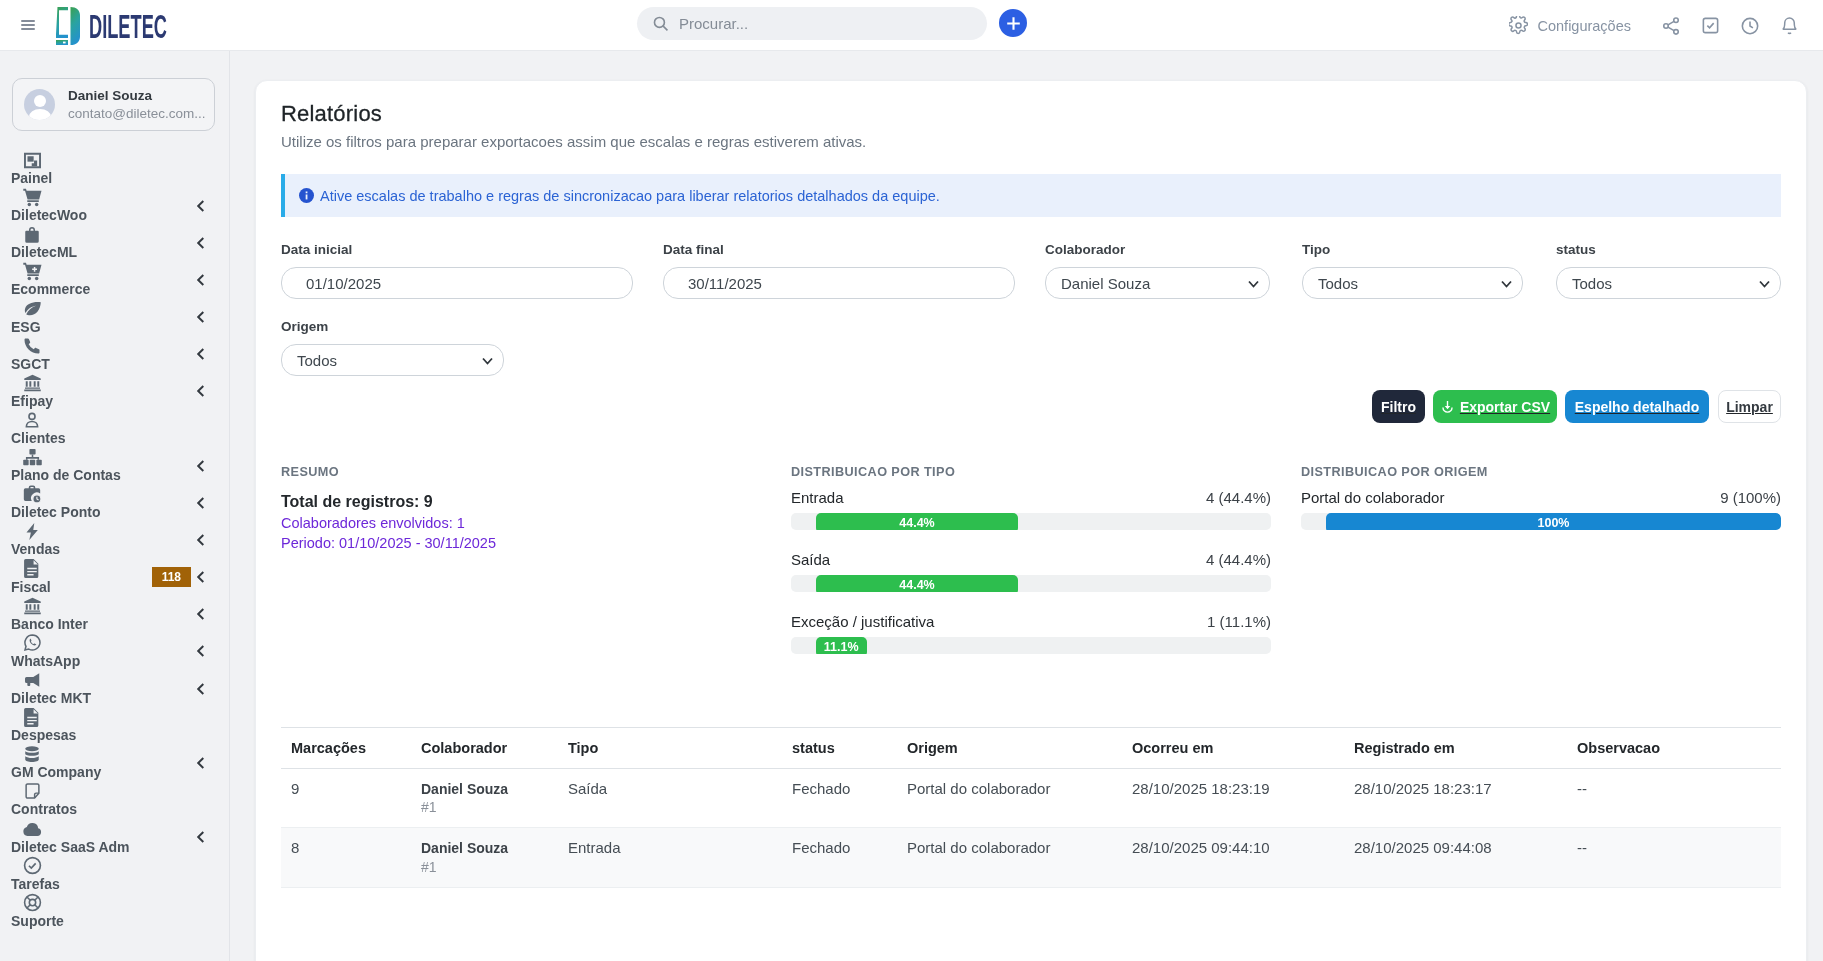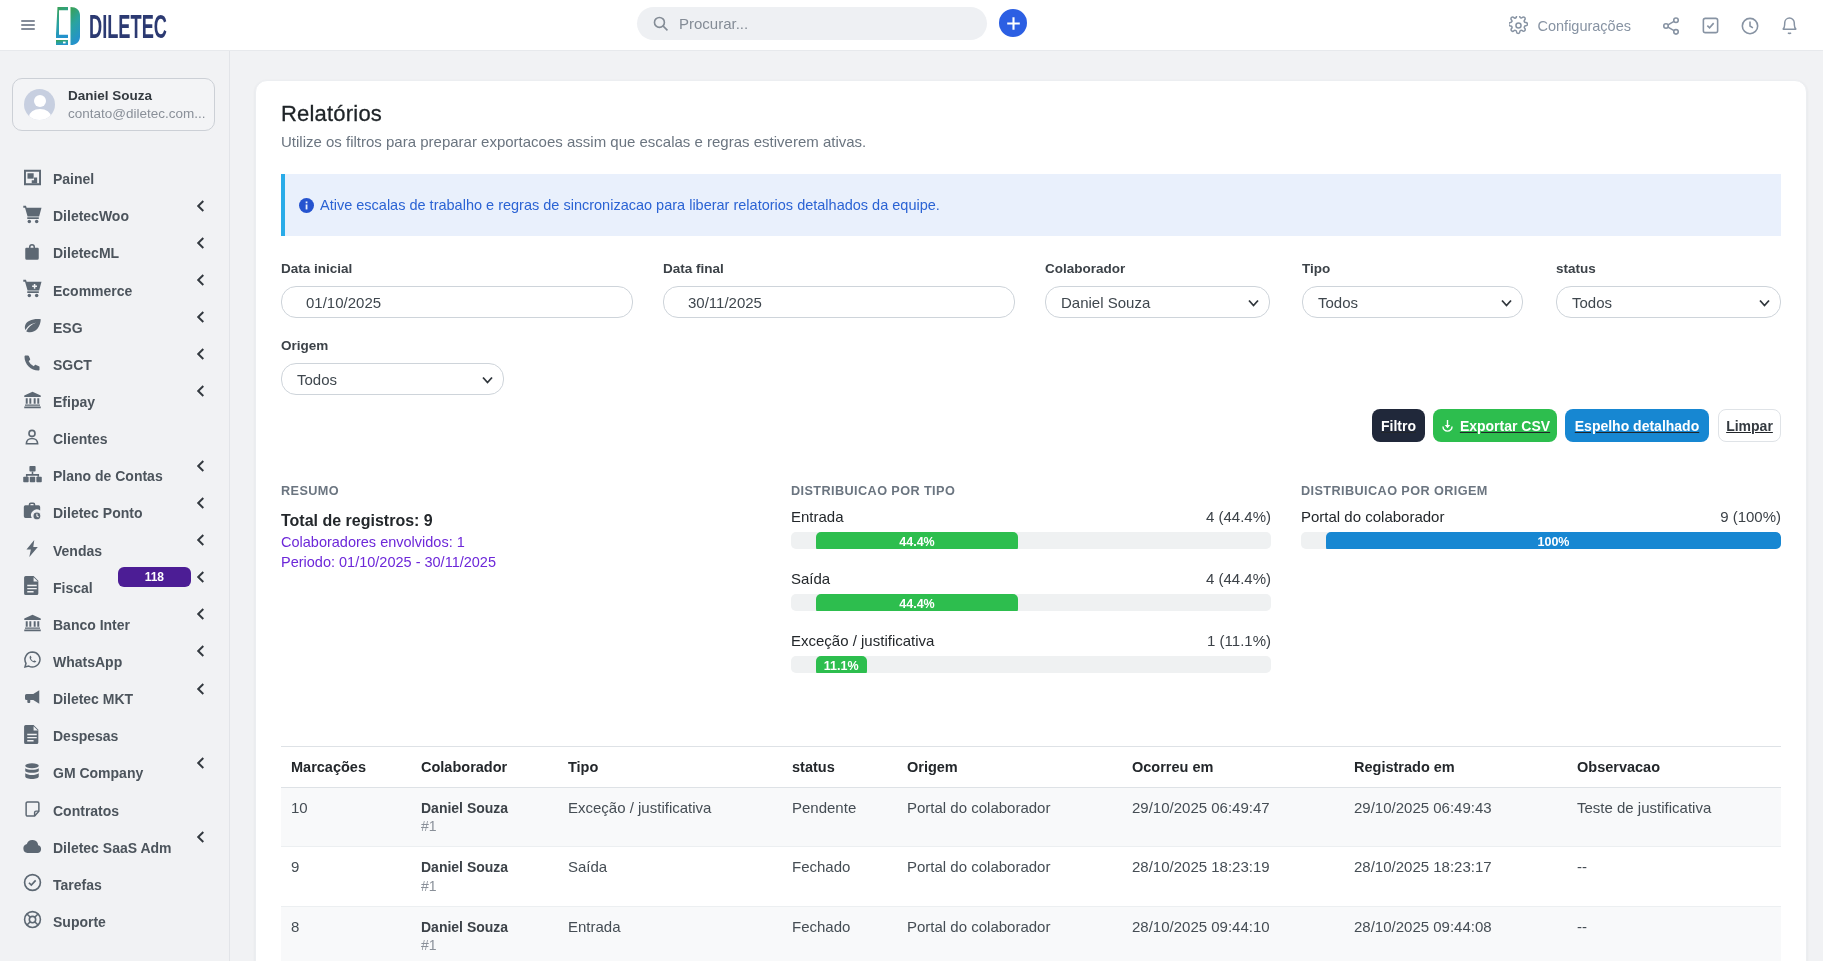--- a/index.html
+++ b/index.html
@@ -25,33 +25,33 @@
   .usercard { margin:27px 0 0 12px; width:203px; height:53px; border:1px solid #ccd0d6;
     border-radius:10px; display:flex; align-items:center; background:#f3f4f6; }
   .avatar { width:31px; height:31px; border-radius:50%; background:#c7cfe0; margin-left:11px;
     position:relative; overflow:hidden; flex:none; }
   .avatar .head { position:absolute; left:9.5px; top:6px; width:12px; height:12px; border-radius:50%; background:#fff; }
   .avatar .bod { position:absolute; left:4.5px; top:20px; width:22px; height:16px; border-radius:50%; background:#fff; }
   .uinfo { margin-left:13px; line-height:1; }
   .uname { font-size:13.5px; font-weight:bold; color:#343a40; margin-bottom:5px; }
   .umail { font-size:13.5px; color:#8a9099; }
   .menu { margin-top:19px; }
-  .mi { height:37.15px; display:flex; align-items:flex-end; position:relative; }
+  .mi { height:37.15px; display:flex; align-items:flex-start; position:relative;flex-direction:column; }
   .mi .ic { width:20px; height:20px; margin-left:22px; display:flex; align-items:center; justify-content:center; flex:none; }
   .mi .lbl { margin-left:11px; font-size:14px; font-weight:bold; color:#4c545c; }
   .mi .chev { position:absolute; right:24px; top:50%; transform:translateY(-50%); line-height:0; }
-  .badge118 { position:absolute; right:38px; top:50%; transform:translateY(-50%); background:#4c1d95;
-    color:#fff; font-size:12px; font-weight:bold; border-radius:6px; padding:4px 27px; line-height:1; }
+  .badge118 { position:absolute; right:38px; top:50%; transform:translateY(-50%); background:#a16207;
+    color:#fff; font-size:12px; font-weight:bold; border-radius:0; padding:4px 10px; line-height:1; }
   
   .main { position:absolute; left:230px; top:51px; width:1593px; }
   .card { margin:29px 16px 0 25px; width:1552px; background:#fff; border-radius:12px;
     box-shadow:0 1px 3px rgba(30,40,60,.07); border:1px solid #eceef1; padding:20px 25px 0 25px; min-height:900px; }
   h1 { font-size:22px; font-weight:normal; line-height:25px; color:#1f2428; letter-spacing:.2px; -webkit-text-stroke:.3px #1f2428; }
   .sub { margin-top:7px; font-size:15px; line-height:17px; color:#6b7580; }
-  .alert { margin-top:24px; height:62px; background:#e9f0fc; border-left:4px solid #29abe8;
+  .alert { margin-top:24px; height:43px; background:#e9f0fc; border-left:4px solid #29abe8;
     display:flex; align-items:center; font-size:14.5px; color:#2b63d4; }
   .alert svg { margin:0 6px 0 14px; flex:none; }
   
   .filters { position:relative; margin-top:25px; height:181px; }
   .fgroup { position:absolute; }
   .fgroup label { display:block; font-size:13.5px; font-weight:bold; line-height:16.5px; color:#3c4248; margin-bottom:8.5px; }
   .finput, .fselect { height:32px; width:100%; border:1px solid #ced4da; border-radius:15px;
     font-size:15px; color:#3f474e; padding:0 24px; background:#fff; display:flex; align-items:center;
     position:relative; }
   .fselect svg.car { position:absolute; right:10px; top:12px; }
@@ -535,30 +535,20 @@
               <th>Colaborador</th>
               <th>Tipo</th>
               <th>status</th>
               <th>Origem</th>
               <th>Ocorreu em</th>
               <th>Registrado em</th>
               <th>Observacao</th>
             </tr>
         </thead>
         <tbody>
-          <tr class="odd">
-              <td>10</td>
-              <td><span class="nm">Daniel Souza</span><div class="sub2">#1</div></td>
-              <td>Exceção / justificativa</td>
-              <td>Pendente</td>
-              <td>Portal do colaborador</td>
-              <td>29/10/2025 06:49:47</td>
-              <td>29/10/2025 06:49:43</td>
-              <td>Teste de justificativa</td>
-            </tr>
           <tr>
               <td>9</td>
               <td><span class="nm">Daniel Souza</span><div class="sub2">#1</div></td>
               <td>Saída</td>
               <td>Fechado</td>
               <td>Portal do colaborador</td>
               <td>28/10/2025 18:23:19</td>
               <td>28/10/2025 18:23:17</td>
               <td>--</td>
             </tr>

